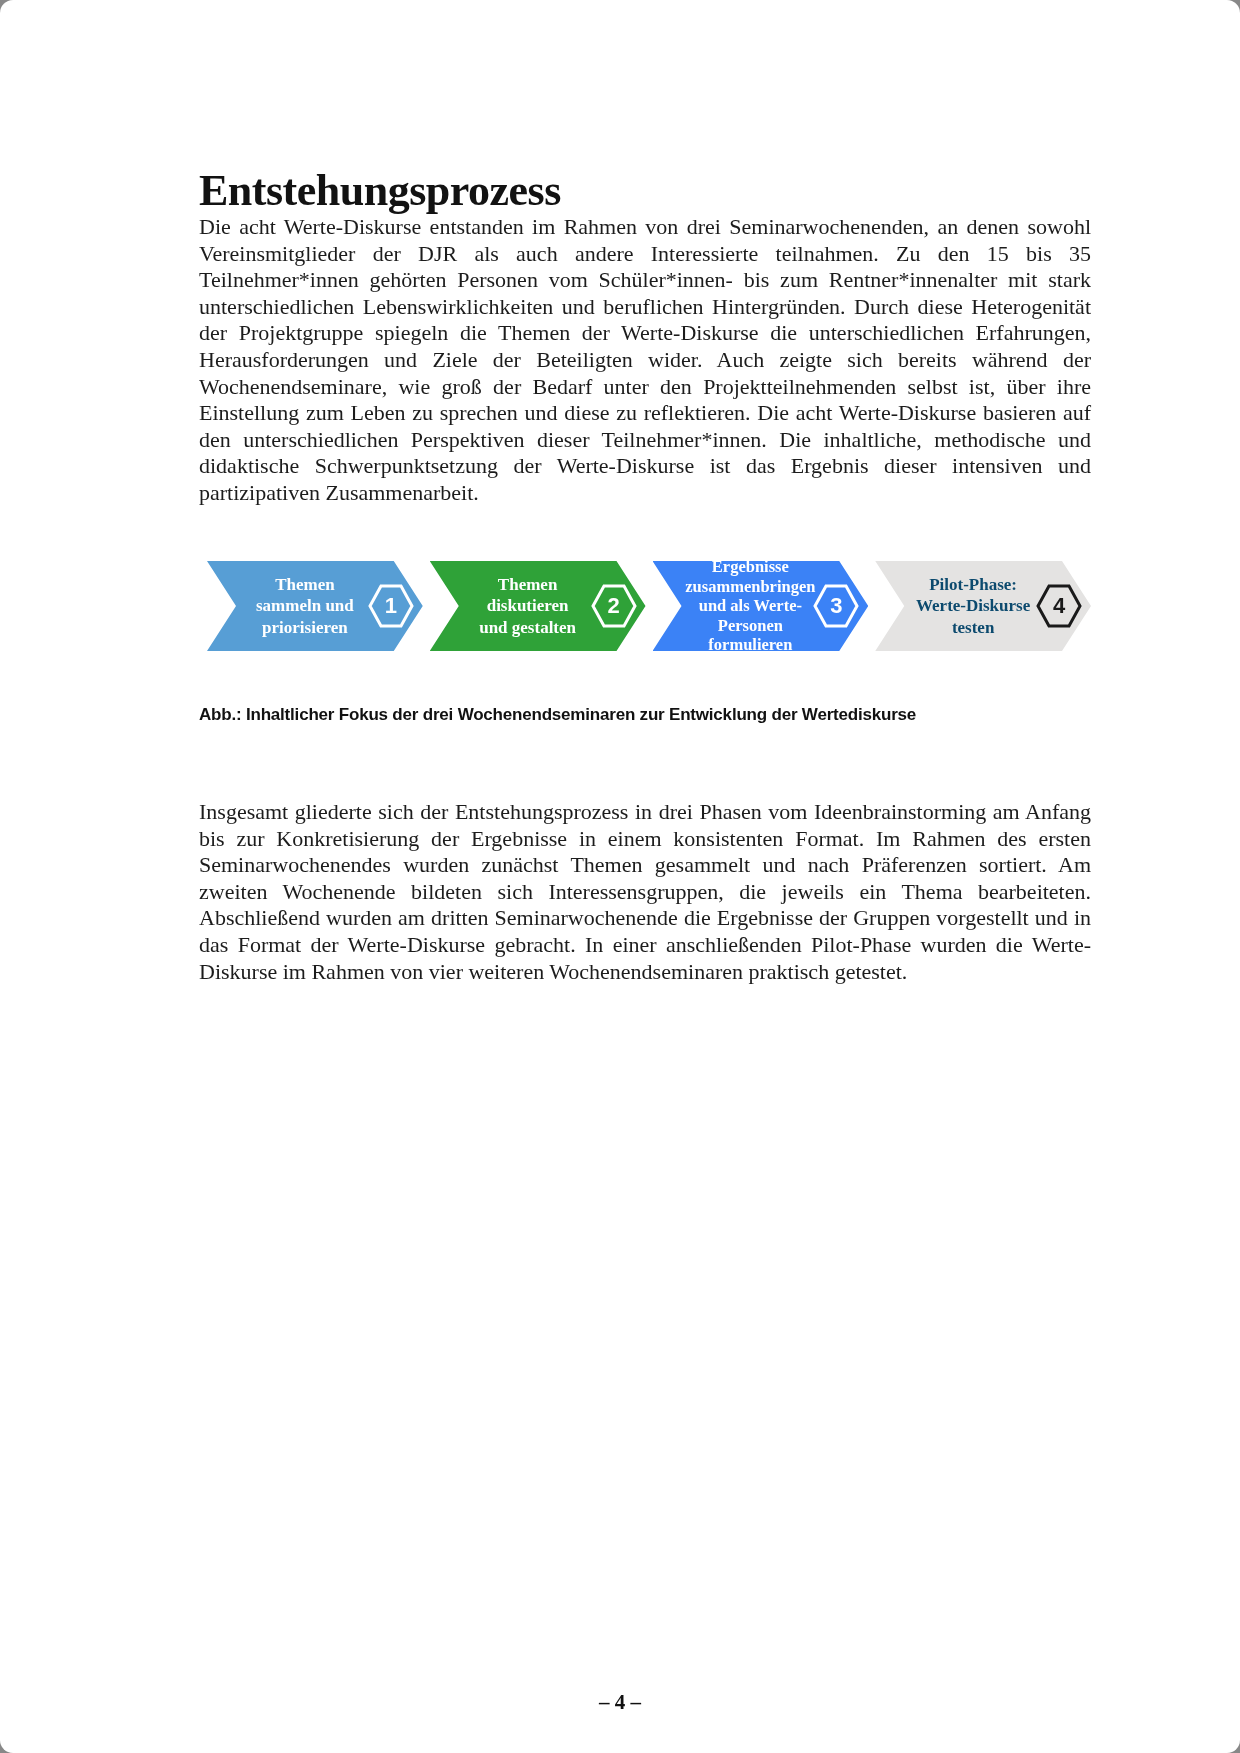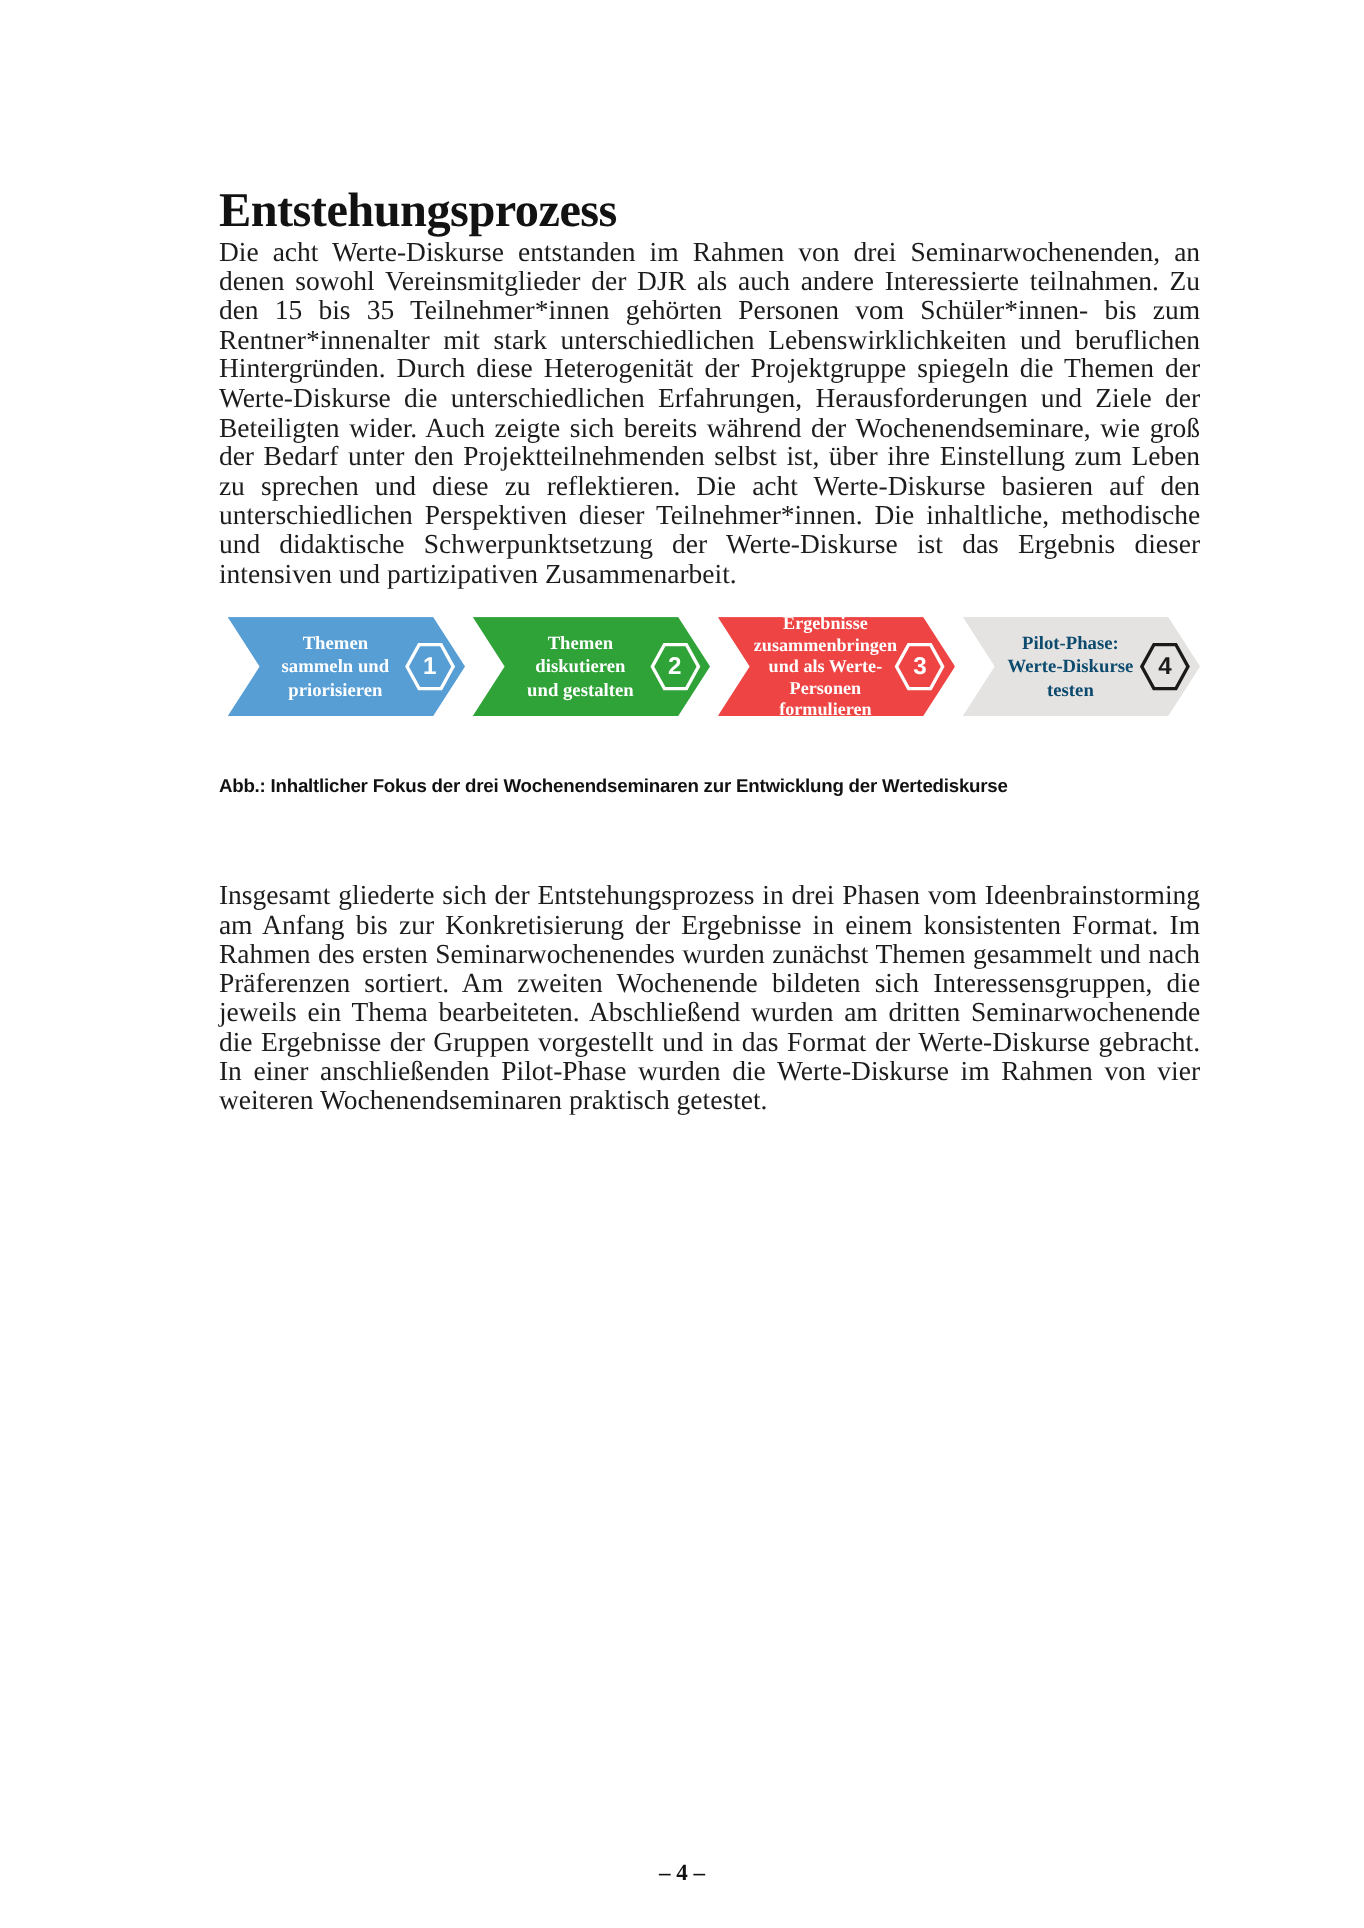--- a/index.html
+++ b/index.html
@@ -4,49 +4,50 @@
 <style>
   html,body{margin:0;padding:0;background:#888;}
   .page{
     position:relative;
     width:1240px;height:1753px;
     background:#ffffff;
     margin:0 auto;
     overflow:hidden;
     font-family:"Liberation Serif", serif;
     color:#1c1c1c;
+    border-radius:13px;
   }
   .title{
     position:absolute;left:199px;top:138px;width:900px;
     font-size:44px;font-weight:bold;color:#121212;
     letter-spacing:-0.5px;line-height:1.1;
     font-family:"Liberation Serif", serif;
   }
   .para{
     position:absolute;left:199px;width:892px;
-    font-size:25px;line-height:26.6px;
+    font-size:22px;line-height:26.6px;
     text-align:justify;color:#1c1c1c;font-family:Liberation Serif, serif;
   }
   .para1{top:192px;}
   .para2{top:777px;}
 
   
   .diagram{
     position:absolute;left:207px;top:561px;
     width:884px;height:90px;
     display:flex;gap:7px;
   }
   .step{
     position:relative;flex:1;height:100%;
     clip-path:polygon(0% 0%, calc(100% - 29px) 0%, 100% 50%, calc(100% - 29px) 100%, 0% 100%, 29px 50%);
     display:flex;align-items:center;justify-content:center;
   }
   .step-1{background:#579ED5;}
   .step-2{background:#2FA238;}
-  .step-3{background:#ef4444;}
+  .step-3{background:#3b82f6;}
   .step-4{background:#E4E3E2;}
   .step-text{
     text-align:center;font-weight:bold;color:#ffffff;
     font-size:17px;line-height:21.5px;
     padding:0 46px 0 26px;
     font-family:"Liberation Serif", serif;
   }
   .step-3 .step-text{font-size:16.5px;line-height:19.5px;padding:0 42px 0 22px;}
   .step-4 .step-text{color:#0c4a6e;}
   .badge{

